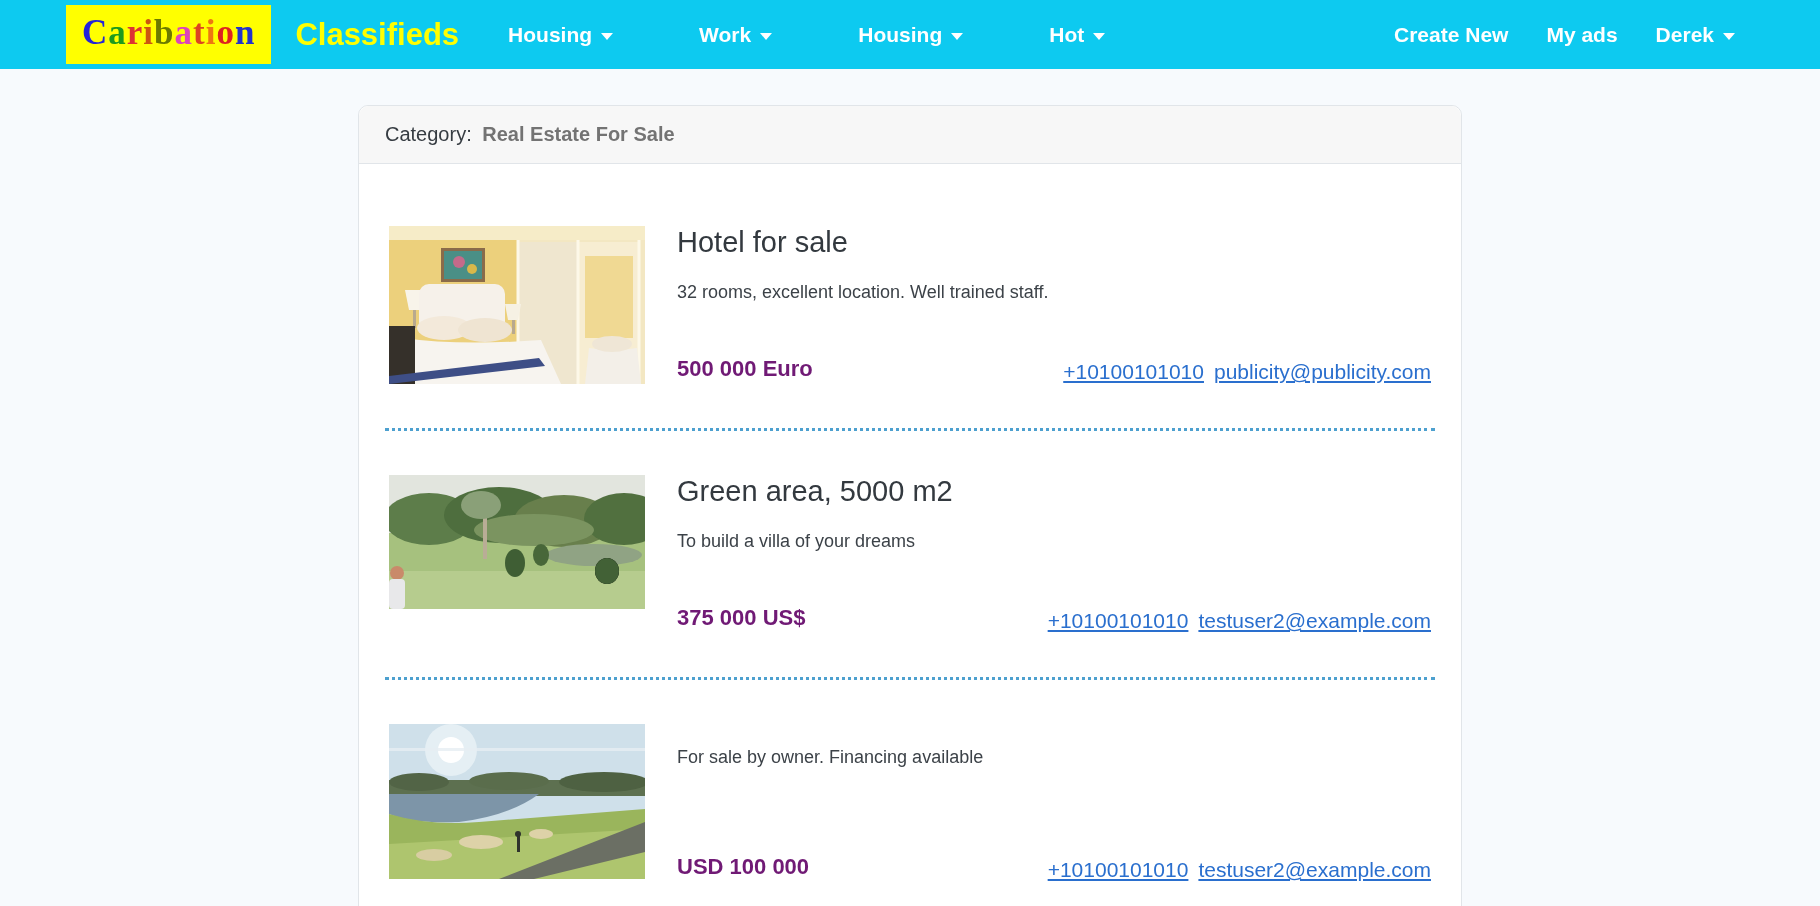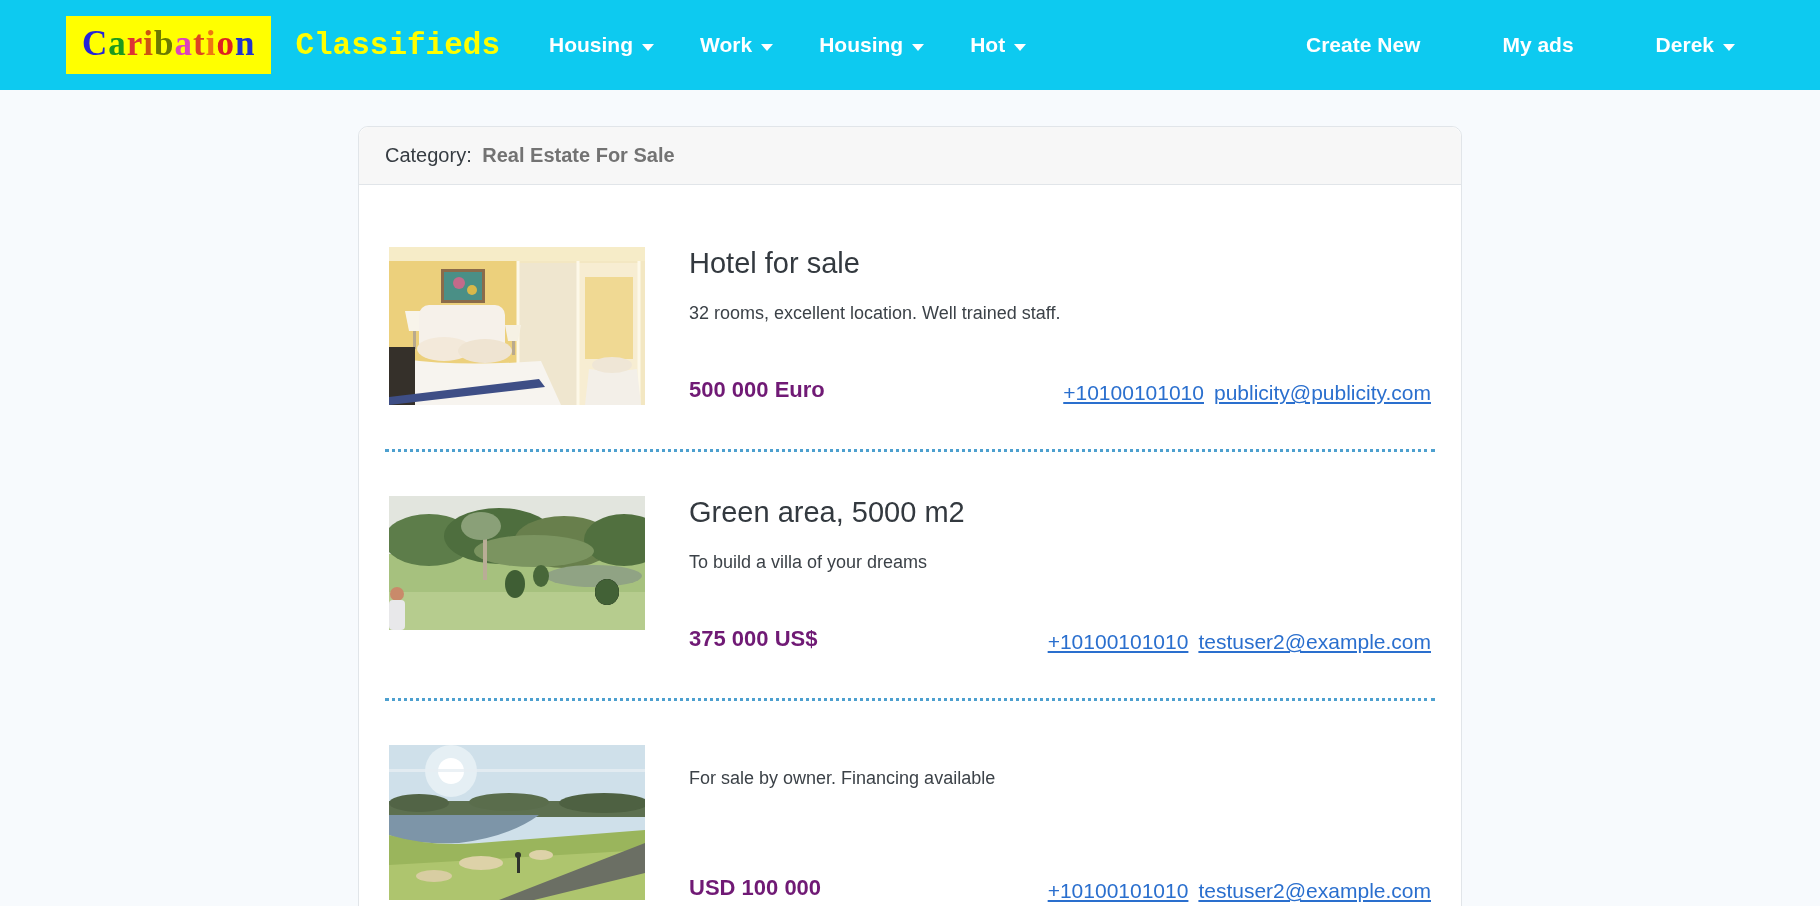--- a/index.html
+++ b/index.html
@@ -6,43 +6,43 @@
   html, body { margin: 0; padding: 0; }
   body {
     width: 1820px; height: 906px; overflow: hidden;
     background: var(--page-bg, #f7fafd);
     font-family: "Liberation Sans", "DejaVu Sans", sans-serif;
     color: #343a40;
   }
 
   
   .navbar {
-    height: 90px; background: var(--navbar-bg, #0dcaf0);
+    height: 69px; background: var(--navbar-bg, #0dcaf0);
     display: flex; align-items: center; padding: 0 66px;
   }
   .brand { display: flex; align-items: center; cursor: pointer; }
   .logo-box {
     background: var(--logo-bg, #ffff00);
     padding: 9px 16px 11px 16px;
     font-family: "Liberation Serif", "DejaVu Serif", serif;
     font-weight: bold; font-size: 35px; letter-spacing: 1px; line-height: 1.1;
   }
   .logo-suffix {
     margin-left: 24px;
-    font-family: Liberation Mono, monospace;
+    font-family: Liberation Sans, sans-serif;
     font-weight: bold; font-size: 31px;
     color: var(--logo-secondary-color, #ffff00);
   }
-  .nav-menu { display: flex; align-items: center; margin-left: 26px; }
+  .nav-menu { display: flex; align-items: center; margin-left: 26px; gap: 40px; }
   .nav-item {
     color: #ffffff; font-size: 21px; font-weight: 600;
     padding: 8px 23px; cursor: pointer; white-space: nowrap;
     display: flex; align-items: center;
   }
-  .nav-right { margin-left: auto; display: flex; align-items: center; gap: 44px; }
+  .nav-right { margin-left: auto; display: flex; align-items: center; }
   .nav-right .nav-item { padding: 8px 19px; }
   .caret {
     display: inline-block; width: 0; height: 0; margin-left: 9px; margin-top: 4px;
     border-left: 6px solid transparent; border-right: 6px solid transparent;
     border-top: 7px solid #ffffff;
   }
 
   
   .main-card {
     width: 1104px; margin: 36px auto 0 auto;
@@ -52,21 +52,21 @@
   .card-header {
     background: var(--card-header-bg, #f7f7f7);
     border-bottom: 1px solid #e1e5e9;
     border-radius: 10px 10px 0 0;
     padding: 17px 26px; font-size: 20px; color: #363c42;
   }
   .card-header b { margin-left: 5px; color: #737373; }
   .card-body { padding: 0 26px 26px 26px; }
 
   
-  .listing { display: flex; gap: 44px; padding: 44px 4px; }
+  .listing { display: flex; gap: 32px; padding: 44px 4px; }
   .listing.first { padding-top: 62px; }
   .listing + .listing { border-top: 3px dotted var(--separator, #4da0cf); }
   .thumb { flex: none; width: 256px; }
   .thumb svg { display: block; }
   .content { flex: 1; display: flex; flex-direction: column; min-height: 158px; }
   .title { font-size: 29px; font-weight: 400; color: #33393f; }
   .desc  { margin-top: 23px; font-size: 18px; color: #3c4248; }
   .bottom-row {
     margin-top: auto; display: flex;
     justify-content: space-between; align-items: flex-end;

